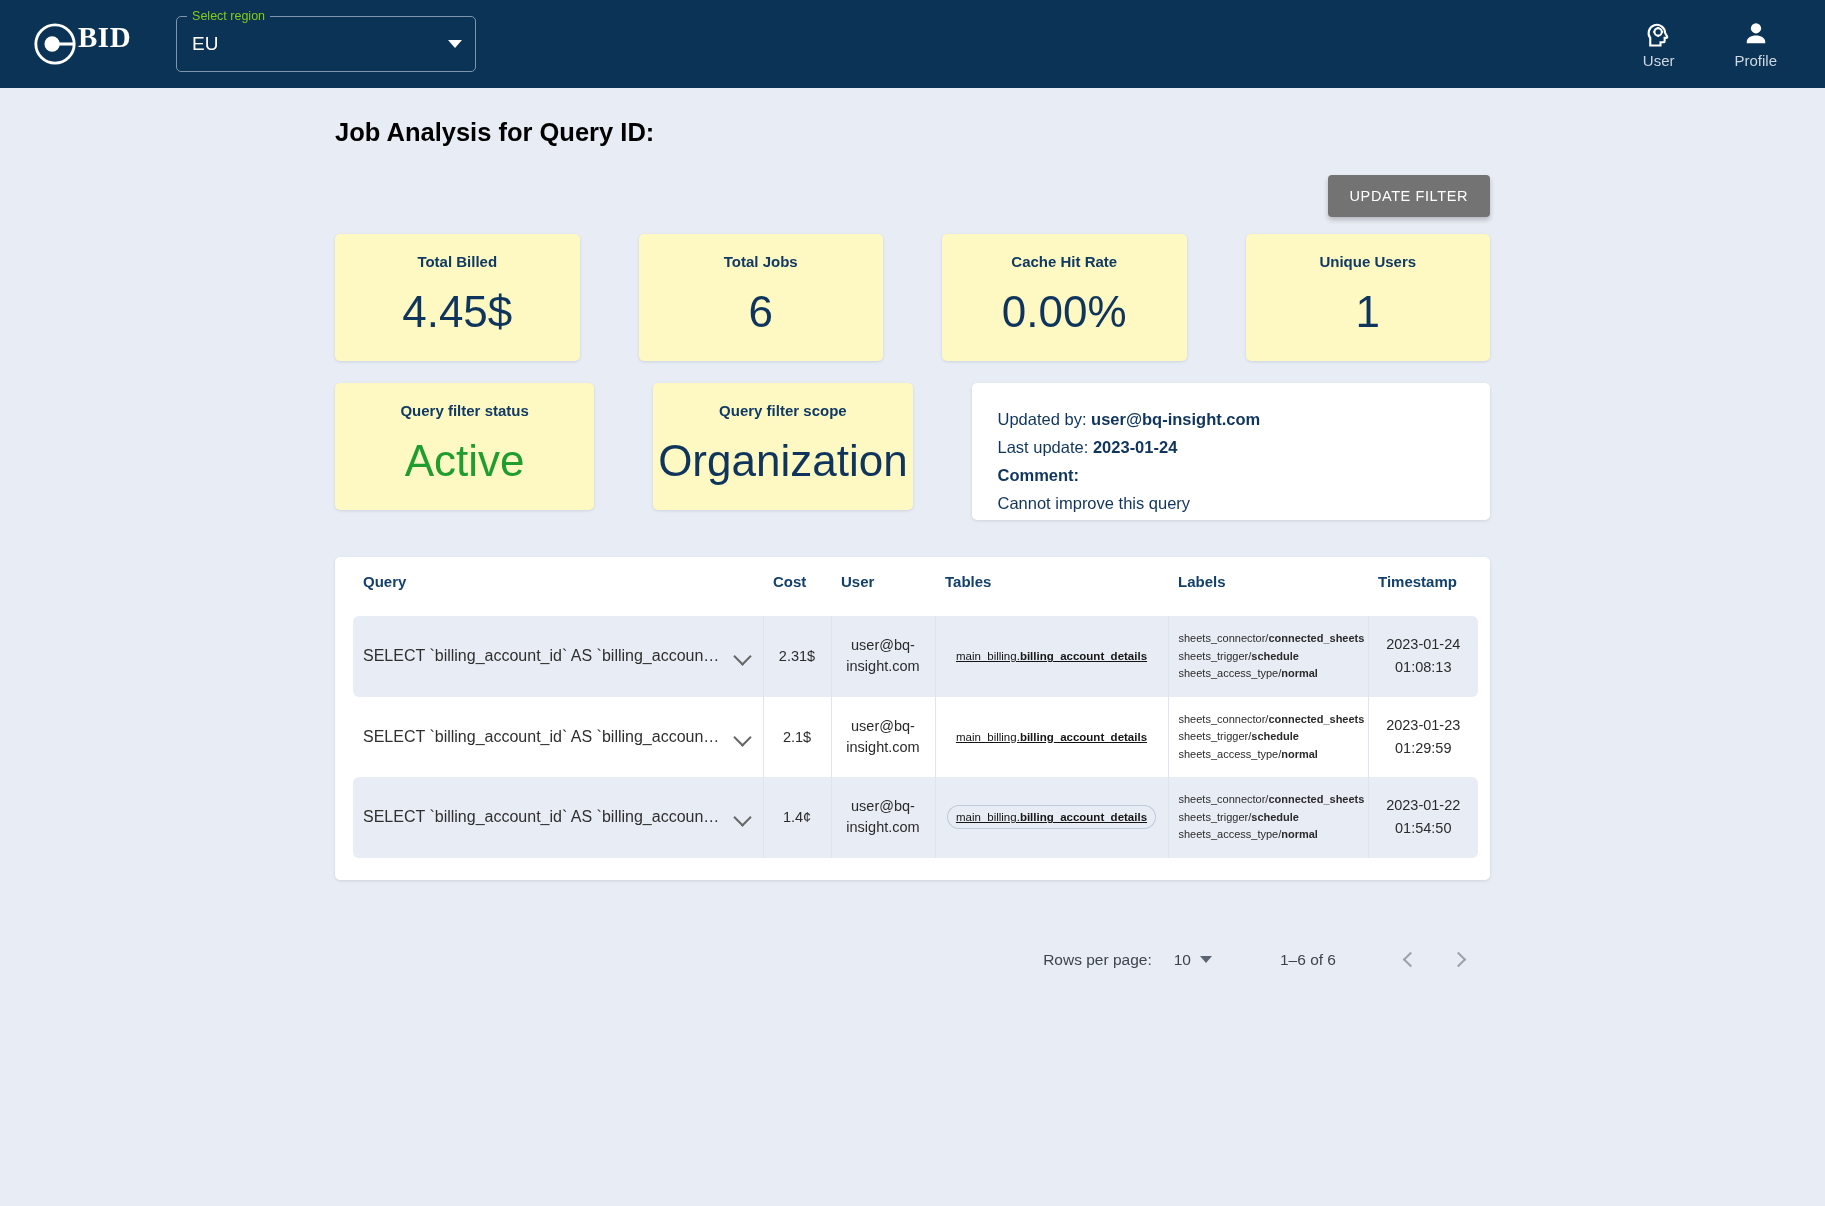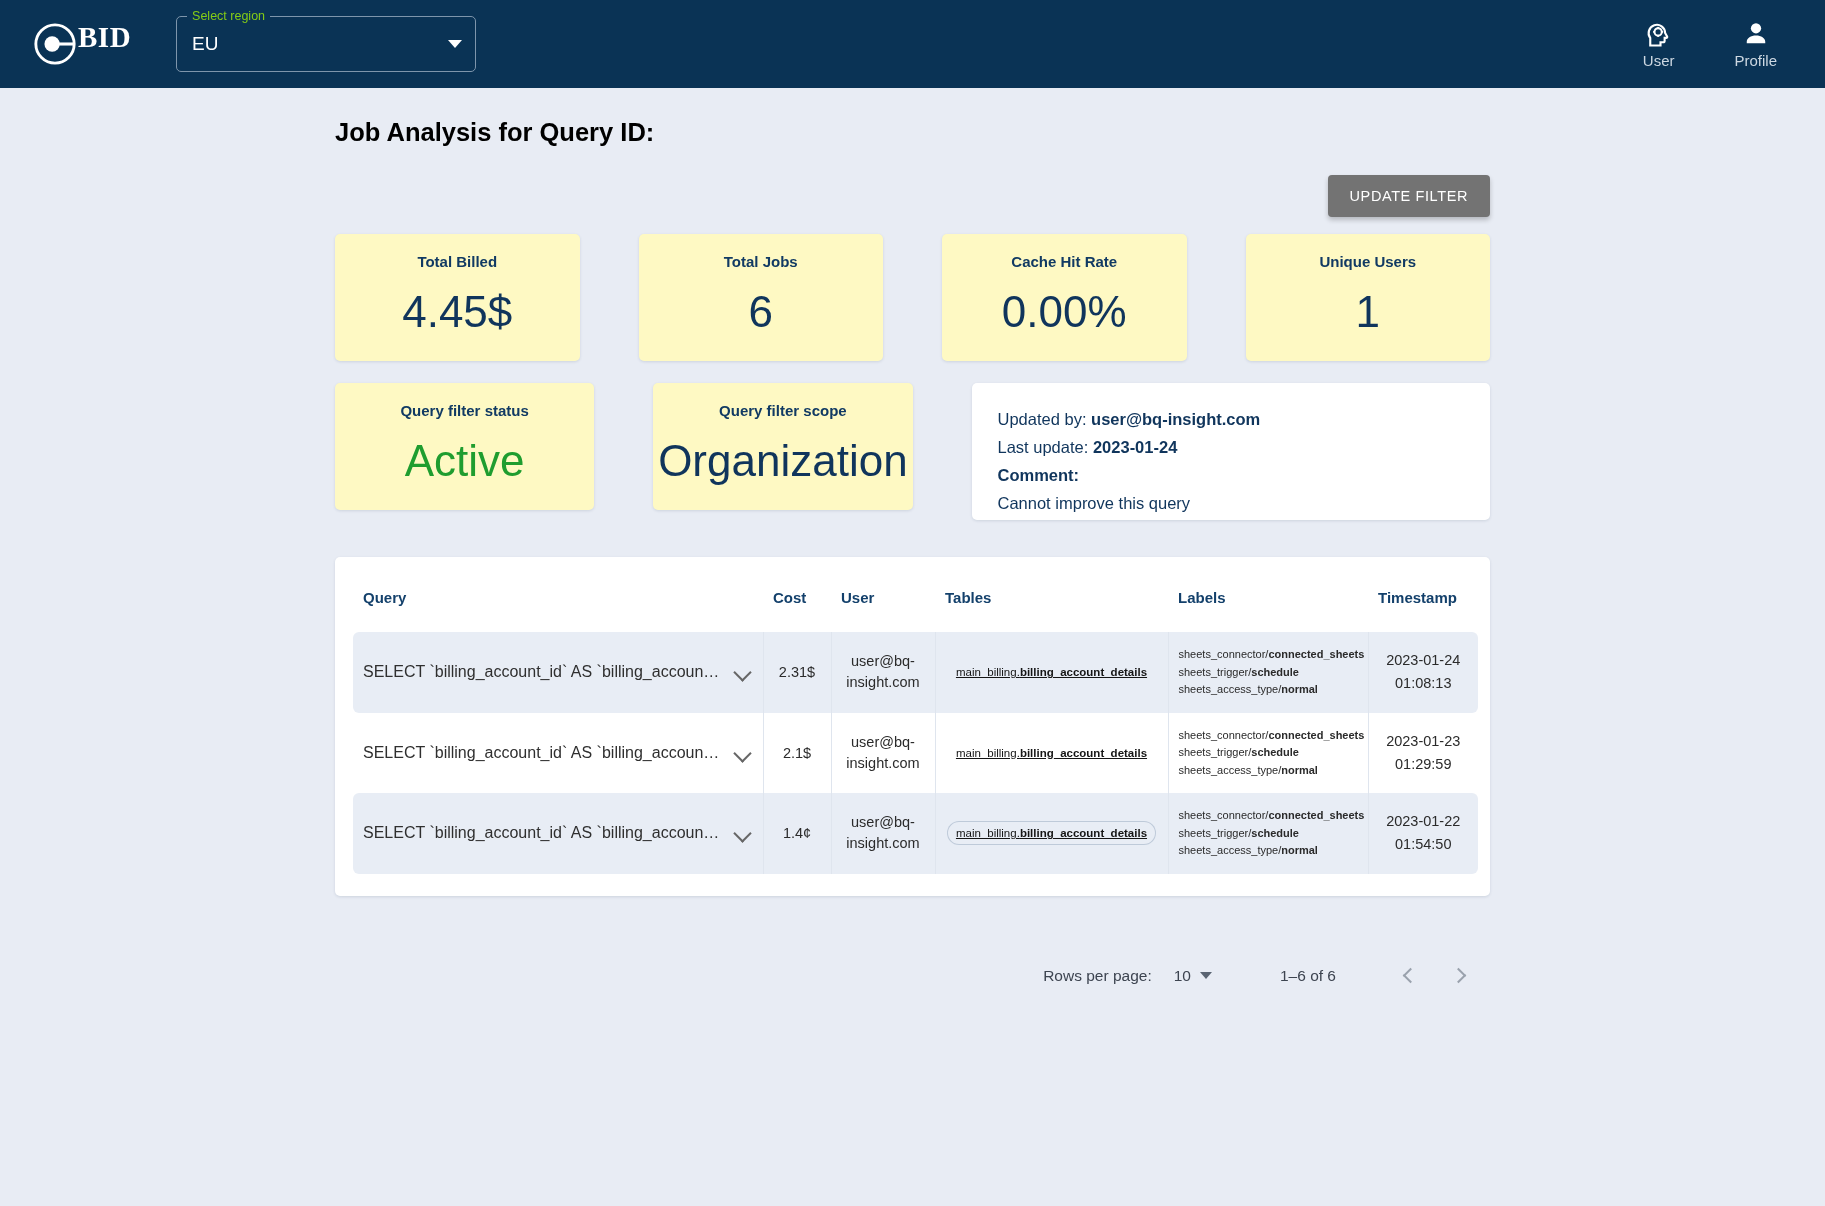--- a/index.html
+++ b/index.html
@@ -177,21 +177,21 @@
     font-size: 16.5px;
     line-height: 28px;
   }
   .info-card b { font-weight: bold; }
 
   
   .table-card {
     background: #ffffff;
     border-radius: 5px;
     box-shadow: 0 1px 3px rgba(16,40,70,0.12);
-    padding: 22px 18px 22px 18px;
+    padding: 6px 18px 22px 18px;
   }
   table.jobs {
     width: 100%;
     border-collapse: collapse;
     table-layout: fixed;
   }
   table.jobs th {
     text-align: left;
     color: #13406b;
     font-size: 15px;

